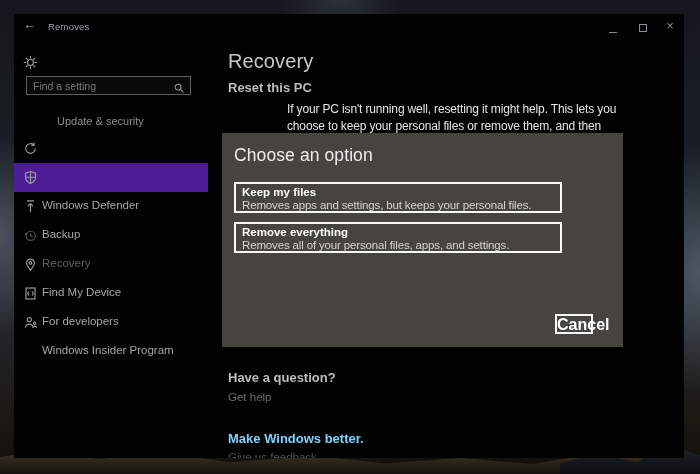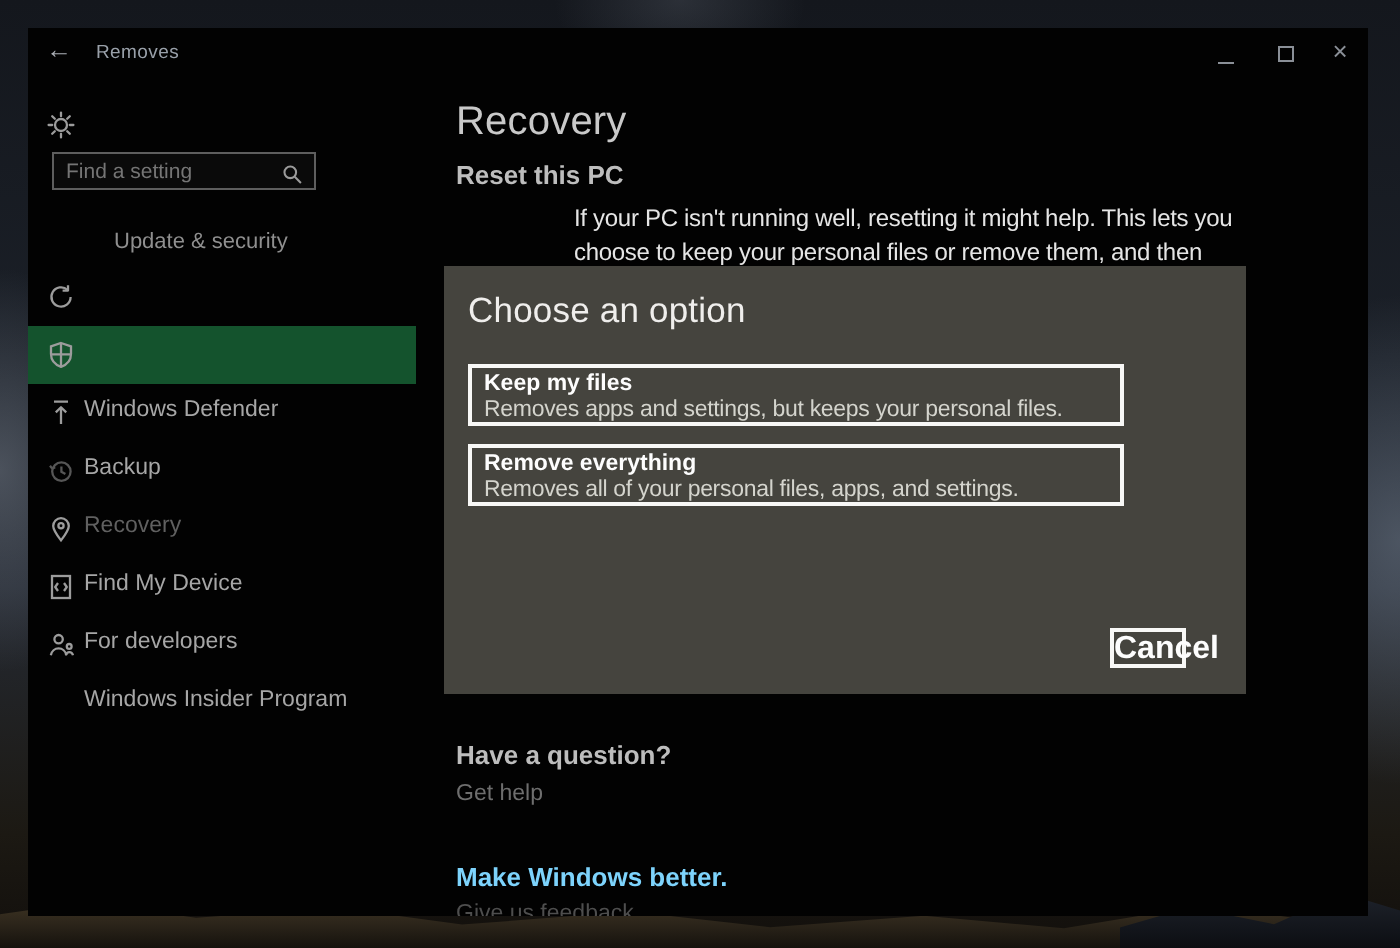--- a/index.html
+++ b/index.html
@@ -34,29 +34,29 @@
   .ctl-min{ left:587px; } .ctl-max{ left:617px; } .ctl-close{ left:644px; }
   .glyph-min{ display:inline-block; width:8px; border-top:1px solid #8a8f97; vertical-align:middle; margin-top:9px;}
   .glyph-max{ display:inline-block; width:8px; height:8px; border:1px solid #8a8f97; margin-top:3px;}
   .glyph-close{ font-size:13px; line-height:16px; }
 
   
   .sidebar{ position:absolute; left:0; top:24px; width:194px; height:420px; color:#a6a6a6; }
   .home-row{ position:absolute; left:0; top:10px; width:194px; height:24px; }
   .home-row .nicon{ left:9px; top:4px; }
   .home-row .nlabel{ left:28px; top:5px; font-size:11.5px; color:#b2b2b2; }
-  .searchbox{ position:absolute; left:12px; top:38px; width:132px; height:19px;
+  .searchbox{ position:absolute; left:12px; top:38px; width:165px; height:19px;
     border:1px solid #5e5e5e; background:#0a0a0a; }
   .searchbox input{ position:absolute; left:6px; top:0; width:138px; height:17px; background:transparent;
     border:none; outline:none; color:#9b9b9b; font-size:10.5px; font-family:"Liberation Sans",sans-serif; }
   .search-ic{ position:absolute; right:5px; top:3px; width:12px; height:12px; color:#9b9b9b; }
   .sec-header{ position:absolute; left:7px; top:77px; font-size:11px; color:#8f8f8f;margin-left:36px; }
   .navlist{ position:absolute; left:0; top:96px; width:194px; }
   .nav-item{ position:relative; width:194px; height:29px; }
-  .nav-item.hl{ background:#14532d; }
+  .nav-item.hl{ background:#4c1d95; }
   .nicon{ position:absolute; width:15px; height:15px; color:#9c9c9c; }
   .nav-item .nicon{ left:9px; top:7px; }
   .nlabel{ position:absolute; font-size:11.5px; color:#a6a6a6; white-space:nowrap;margin-top:28px; }
   .nav-item .nlabel{ left:28px; top:8px; }
   .nav-item.dim .nlabel{ color:#606060; }
   .nav-item.dim .nicon{ color:#565656; }
   .nicon svg{ width:100%; height:100%; stroke:currentColor; fill:none; stroke-width:1.15; }
 
   
   .main{ position:absolute; left:200px; top:0; width:470px; height:444px; }

